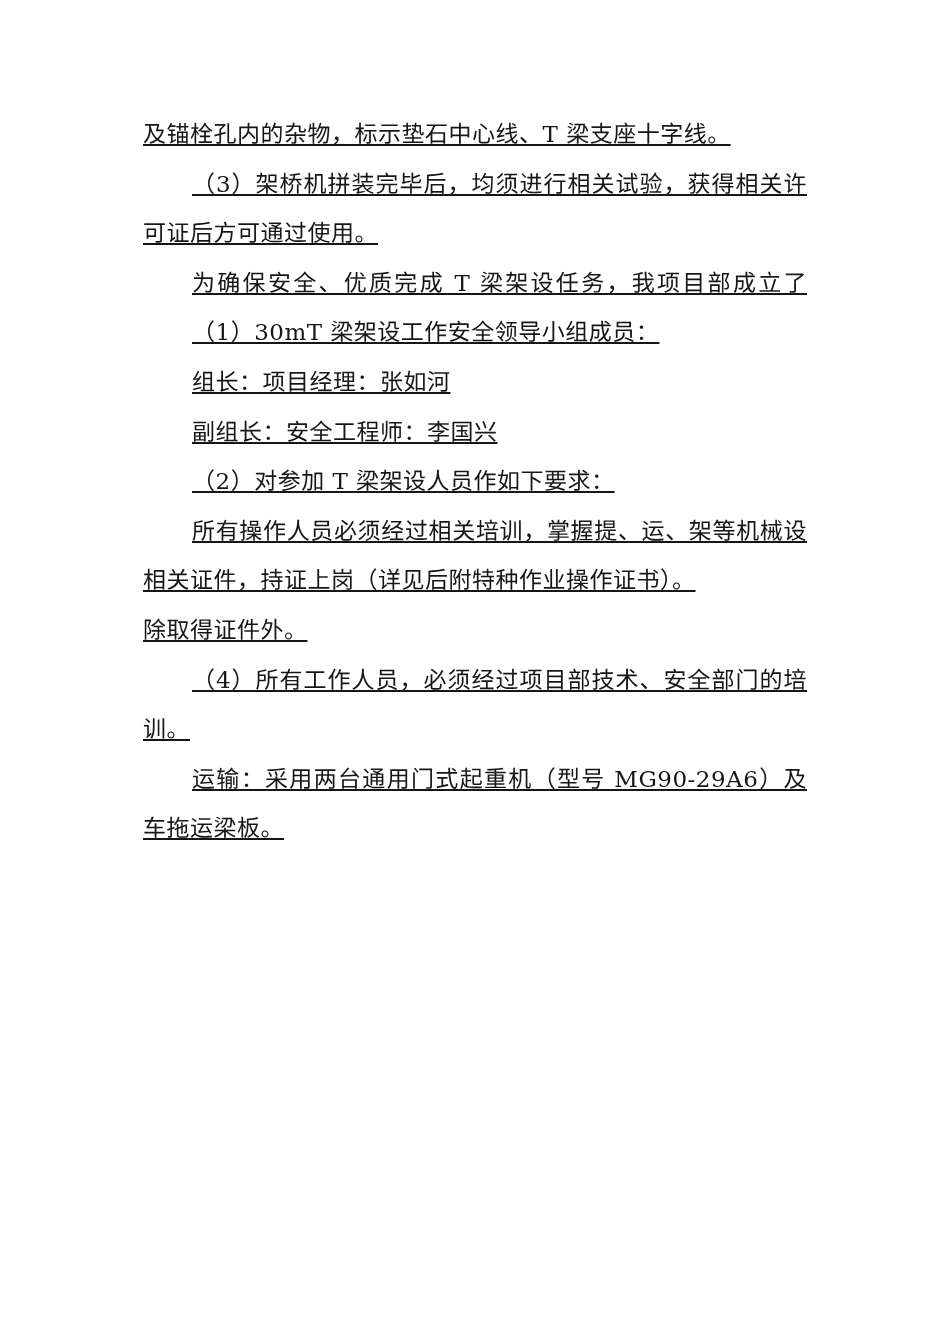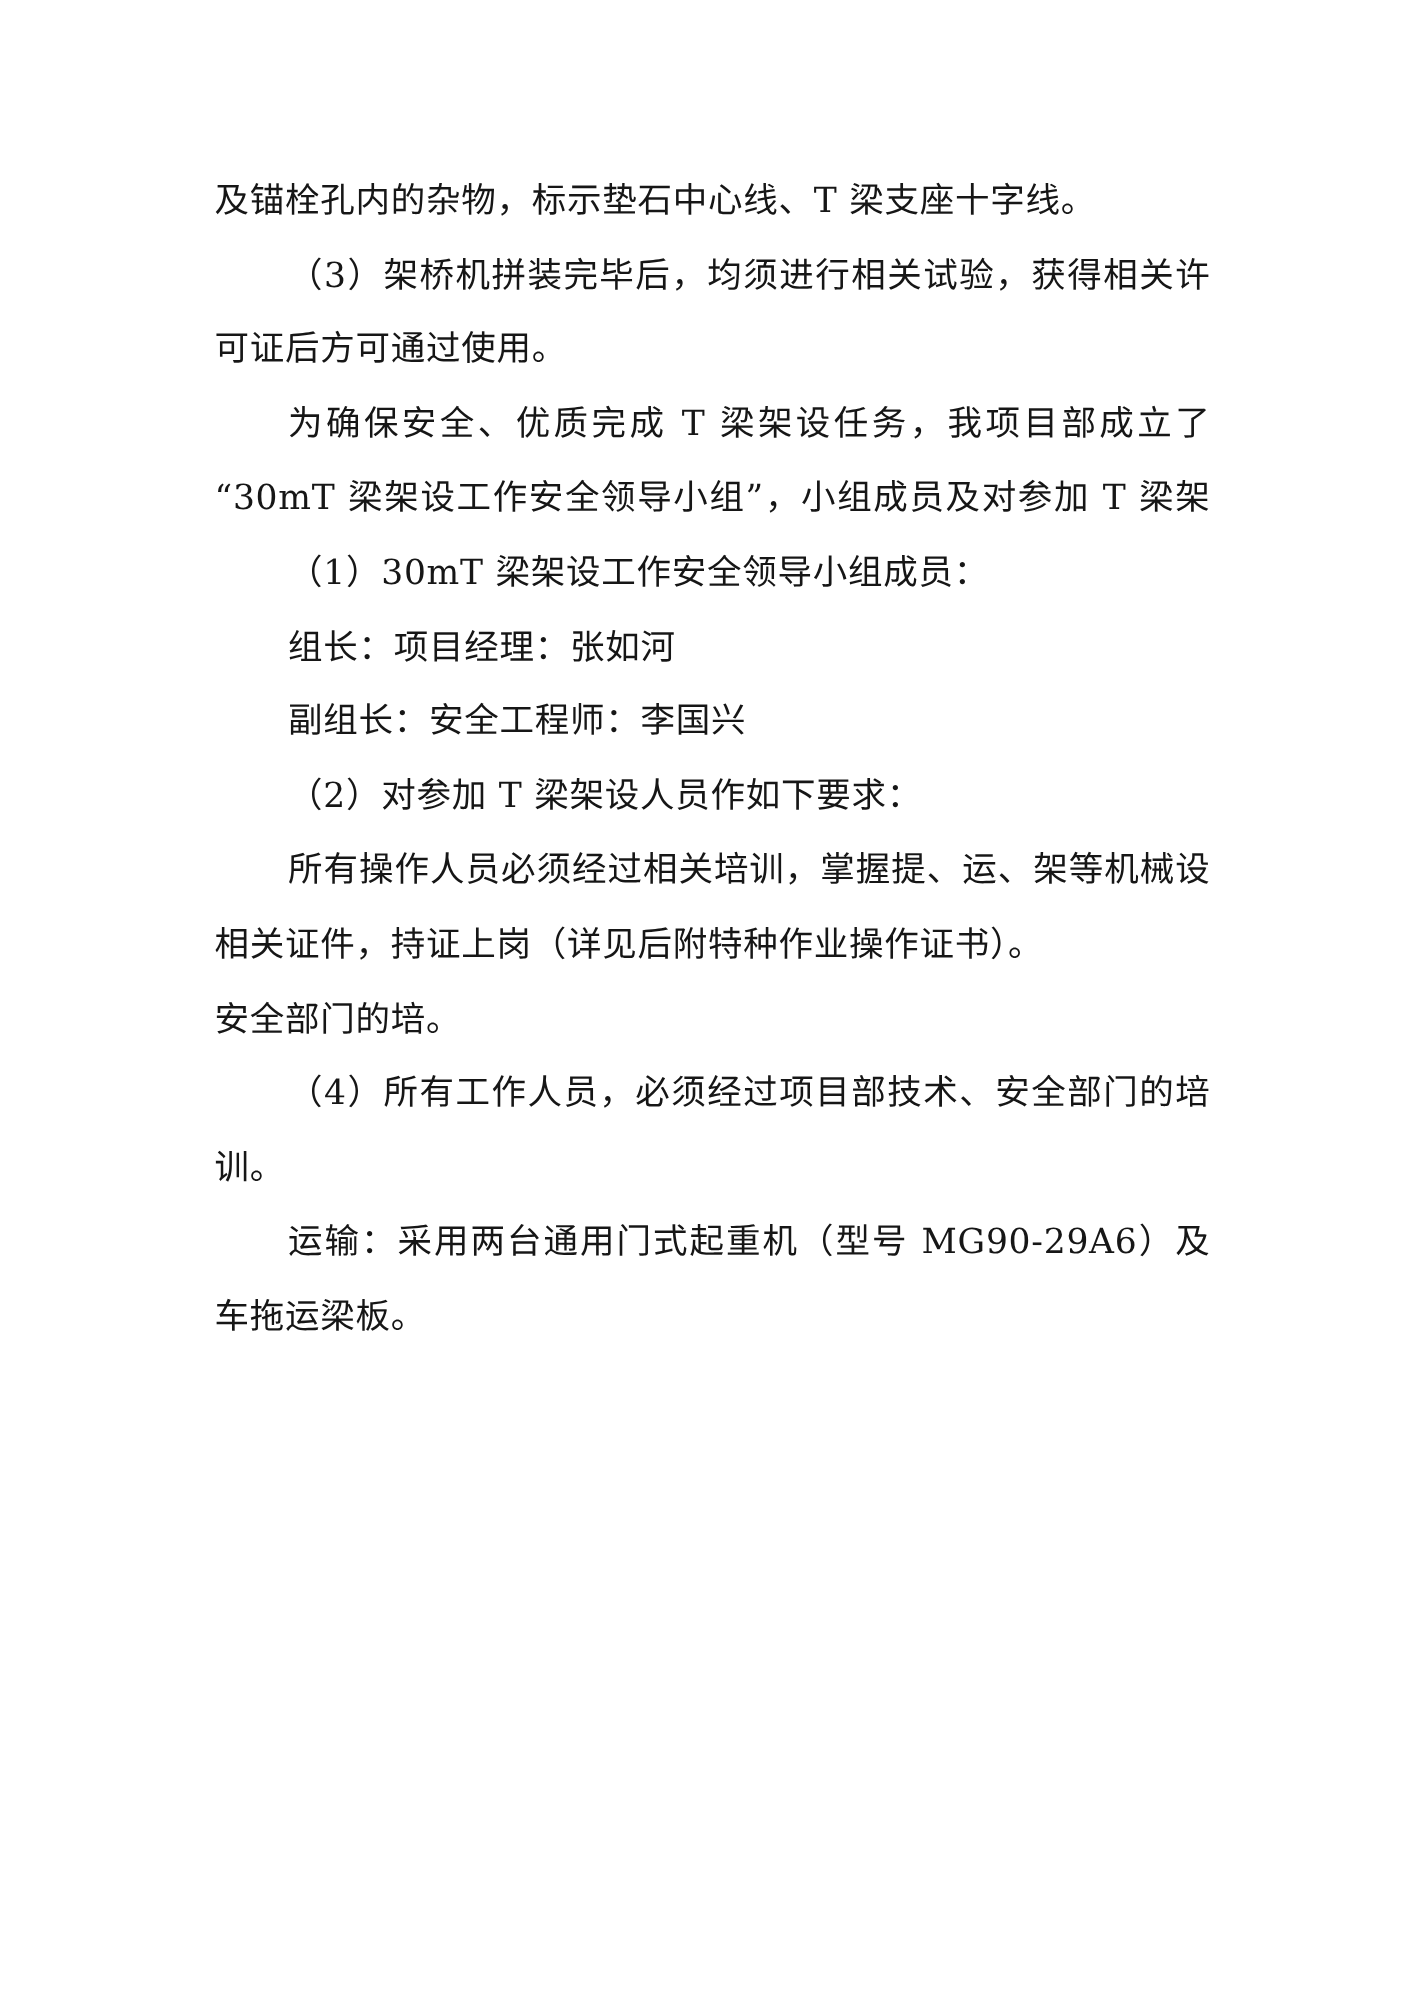--- a/index.html
+++ b/index.html
@@ -20,44 +20,44 @@
   .line {
     font-family: "DejaVu Serif", "Liberation Serif", serif;
     font-size: 23px;
     line-height: 49.6px;
     height: 49.6px;
     letter-spacing: 0.5px;
     color: #161616;
     text-align: left;
     overflow: hidden;
     white-space: normal;
+    text-decoration: underline;
   }
   .indent {
     text-indent: 49px; 
   }
   .just {
     text-align: justify;
     text-align-last: justify;
   }
 </style>
 </head>
 <body>
 
 <div class="page">
   <div class="content">
     <div class="line">及锚栓孔内的杂物，标示垫石中心线、T 梁支座十字线。</div>
     <div class="line indent just">（3）架桥机拼装完毕后，均须进行相关试验，获得相关许</div>
     <div class="line">可证后方可通过使用。</div>
     <div class="line indent just">为确保安全、优质完成 T 梁架设任务，我项目部成立了</div>
-    <div class="line just">“30mT 梁架设工作安全领导小组”，小组成员及对参加 T 梁架</div>
     <div class="line indent">（1）30mT 梁架设工作安全领导小组成员：</div>
     <div class="line indent">组长：项目经理：张如河</div>
     <div class="line indent">副组长：安全工程师：李国兴</div>
     <div class="line indent">（2）对参加 T 梁架设人员作如下要求：</div>
     <div class="line indent just">所有操作人员必须经过相关培训，掌握提、运、架等机械设</div>
     <div class="line">相关证件，持证上岗（详见后附特种作业操作证书）。</div>
-    <div class="line">安全部门的培。</div>
+    <div class="line">除取得证件外。</div>
     <div class="line indent just">（4）所有工作人员，必须经过项目部技术、安全部门的培</div>
     <div class="line">训。</div>
     <div class="line indent just">运输：采用两台通用门式起重机（型号 MG90-29A6）及炮</div>
     <div class="line">车拖运梁板。</div>
   </div>
 </div>
 
 </body></html>

